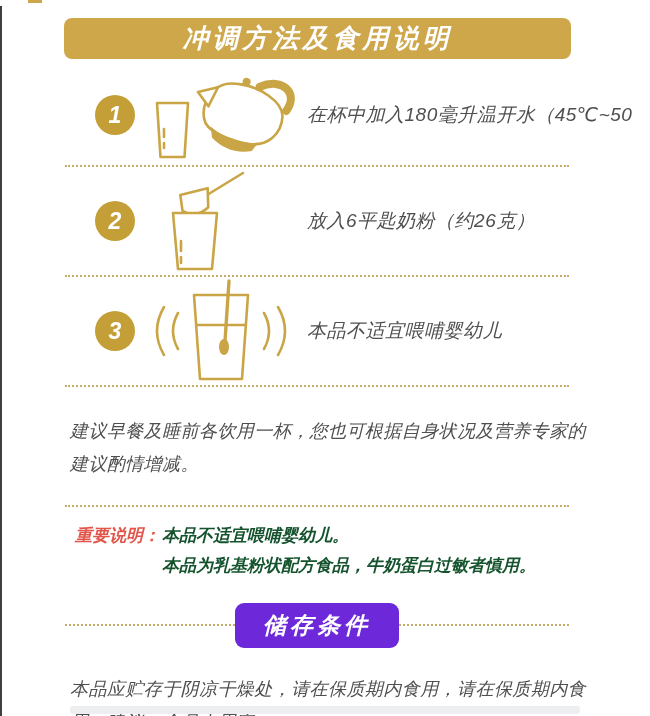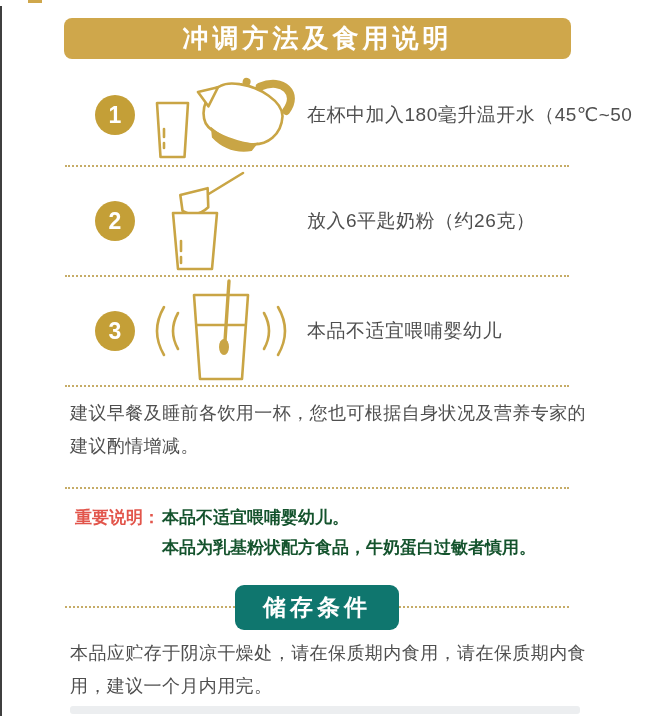--- a/index.html
+++ b/index.html
@@ -5,20 +5,21 @@
   * { margin: 0; padding: 0; box-sizing: border-box; }
   html, body { background: #ffffff; }
   body { font-family: "Liberation Sans", "DejaVu Sans", sans-serif; }
 
   .page {
     position: relative;
     width: 634px;
     height: 716px;
     background: #ffffff;
     overflow: hidden;
+    font-style: italic;
   }
 
   .edge-line {
     position: absolute;
     left: 0; top: 6px; bottom: 0;
     width: 2px;
     background: #3f3f3f;
   }
   .top-tick {
     position: absolute;
@@ -75,21 +76,21 @@
   }
 
   .step-text {
     color: #4F4F4F;
     font-size: 19px;
     letter-spacing: 0.5px;
     white-space: nowrap;
   }
 
   .para {
-    margin: 10px 65px 0 70px;
+    margin: 28px 65px 0 70px;
     width: 516px;
     color: #4F4F4F;
     font-size: 18px;
     line-height: 33px;
     letter-spacing: 0.4px;
     text-align: justify;
   }
 
   .dot-sep {
     margin: 24px 65px 0 65px;
@@ -117,21 +118,21 @@
     margin: 24px 65px 0 65px;
     height: 40px;
   }
   .storage-row .dots {
     flex: 1 1 auto;
     border-top: 2px dotted #C6AC67;
     height: 0;
   }
   .storage-badge {
     flex: 0 0 auto;
-    background: #0f766e;
+    background: #6d28d9;
     border-radius: 9px;
     padding: 7px 28px;
     color: #ffffff;
     font-size: 23px;
     font-weight: bold;
     letter-spacing: 4px;
   }
 
   .bottom-bar {
     position: absolute;

